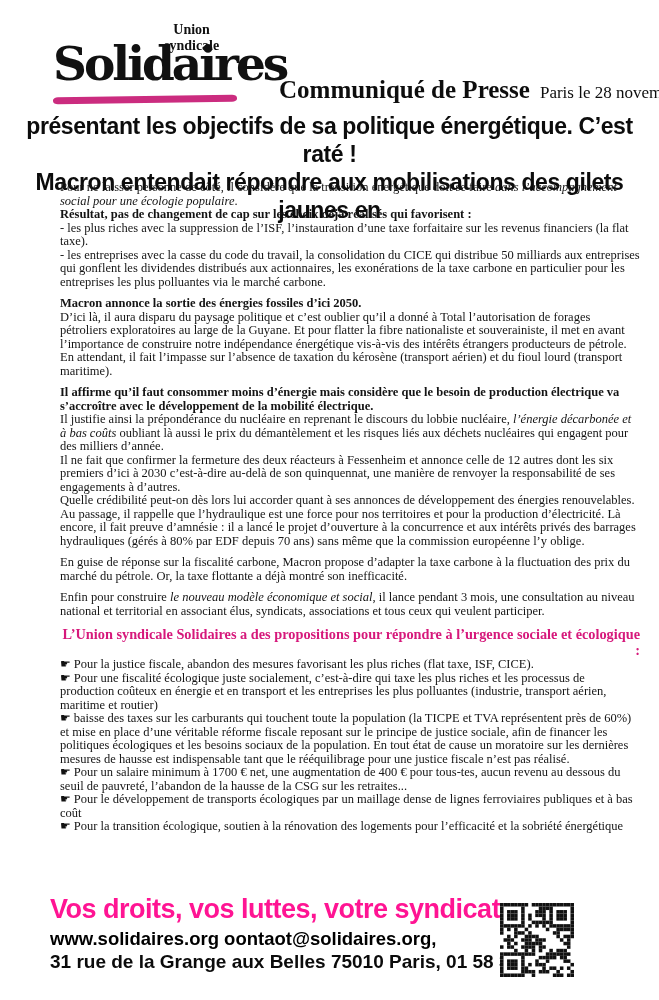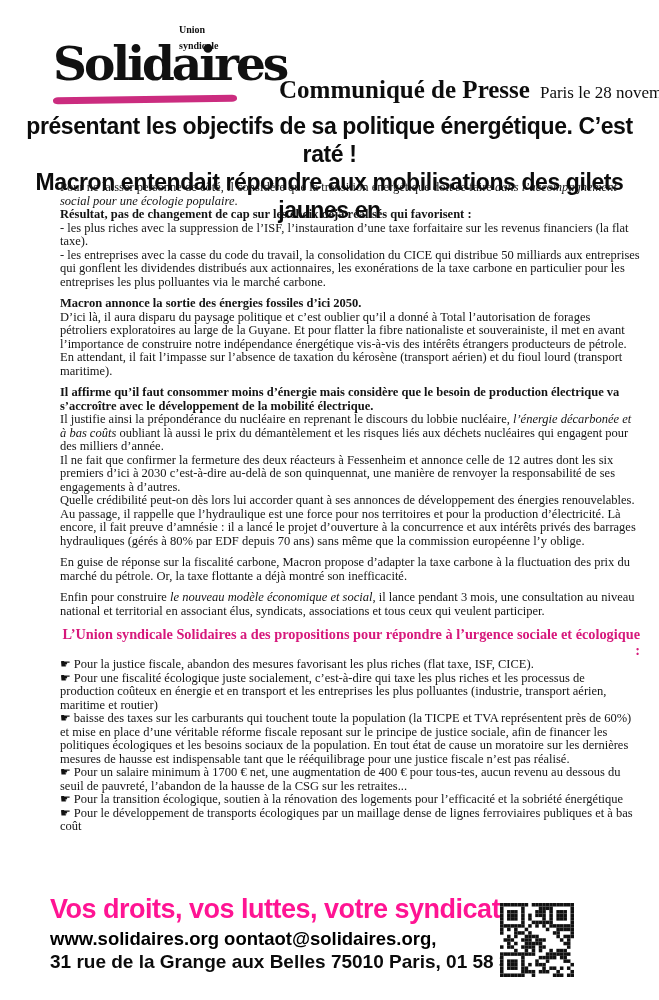--- a/index.html
+++ b/index.html
@@ -3,22 +3,22 @@
 <meta charset="utf-8">
 <style>
   html,body{margin:0;padding:0;}
   body{
     width:659px;height:1000px;background:#ffffff;position:relative;
     font-family:"Liberation Serif",serif;color:#151515;overflow:hidden;
   }
   
   .header{position:absolute;left:0;top:0;width:659px;height:112px;}
   .logo{position:absolute;left:53px;top:14px;width:190px;height:94px;}
-  .logo-sup{position:absolute;left:126px;top:8px;text-align:left;
-    font-family:"Liberation Serif",serif;font-weight:bold;font-size:10px;line-height:16px;color:#111;}
+  .logo-sup{position:absolute;left:111px;top:8px;text-align:center;
+    font-family:"Liberation Serif",serif;font-weight:bold;font-size:14px;line-height:16px;color:#111;}
   .logo-brand{position:absolute;left:0px;top:22px;
     font-family:"DejaVu Serif",serif;font-weight:bold;font-size:47px;letter-spacing:-3px;color:#111;}
   .logo-stroke{position:absolute;left:0px;top:82px;width:184px;height:7px;
     background:#cb2c7f;border-radius:5px/3px;transform:rotate(-0.8deg);}
   .docline{position:absolute;left:243px;top:76px;width:410px;white-space:nowrap;}
   .doc-type{font-family:"Liberation Serif",serif;font-weight:bold;font-size:25px;color:#0d0d0d;margin-left:36px;}
   .dateline{font-family:"Liberation Serif",serif;font-size:17px;color:#0d0d0d;margin-left:6px;}
   
   .title{position:absolute;left:20px;top:112px;width:619px;text-align:center;
     font-family:"Liberation Sans",sans-serif;font-weight:bold;font-size:23px;
@@ -75,22 +75,22 @@
     <p><span>Il justifie ainsi la prépondérance du nucléaire en reprenant le discours du lobbie nucléaire, </span><span class="ri">l’énergie décarbonée et à bas coûts</span><span> oubliant là aussi le prix du démantèlement et les risques liés aux déchets nucléaires qui engagent pour des milliers d’année.</span></p>
     <p><span>Il ne fait que confirmer la fermeture des deux réacteurs à Fessenheim et annonce celle de 12 autres dont les six premiers d’ici à 2030 c’est-à-dire au-delà de son quinquennat, une manière de renvoyer la responsabilité de ses engagements à d’autres.</span></p>
     <p><span>Quelle crédibilité peut-on dès lors lui accorder quant à ses annonces de développement des énergies renouvelables. Au passage, il rappelle que l’hydraulique est une force pour nos territoires et pour la production d’électricité. Là encore, il fait preuve d’amnésie : il a lancé le projet d’ouverture à la concurrence et aux intérêts privés des barrages hydrauliques (gérés à 80% par EDF depuis 70 ans) sans même que la commission européenne l’y oblige.</span></p>
     <p class="gap"><span>En guise de réponse sur la fiscalité carbone, Macron propose d’adapter la taxe carbone à la fluctuation des prix du marché du pétrole. Or, la taxe flottante a déjà montré son inefficacité.</span></p>
     <p class="gap"><span>Enfin pour construire </span><span class="ri">le nouveau modèle économique et social</span><span>, il lance pendant 3 mois, une consultation au niveau national et territorial en associant élus, syndicats, associations et tous ceux qui veulent participer.</span></p>
     <p class="gap section-heading"><span class="rb">L’Union syndicale Solidaires a des propositions pour répondre à l’urgence sociale et écologique :</span></p>
     <p><span class="hand">☛</span><span>Pour la justice fiscale, abandon des mesures favorisant les plus riches (flat taxe, ISF, CICE).</span></p>
     <p><span class="hand">☛</span><span>Pour une fiscalité écologique juste socialement, c’est-à-dire qui taxe les plus riches et les processus de production coûteux en énergie et en transport et les entreprises les plus polluantes (industrie, transport aérien, maritime et routier)</span></p>
     <p><span class="hand">☛</span><span>baisse des taxes sur les carburants qui touchent toute la population (la TICPE et TVA représentent près de 60%) et mise en place d’une véritable réforme fiscale reposant sur le principe de justice sociale, afin de financer les politiques écologiques et les besoins sociaux de la population. En tout état de cause un moratoire sur les dernières mesures de hausse est indispensable tant que le rééquilibrage pour une justice fiscale n’est pas réalisé.</span></p>
     <p><span class="hand">☛</span><span>Pour un salaire minimum à 1700 € net, une augmentation de 400 € pour tous-tes, aucun revenu au dessous du seuil de pauvreté, l’abandon de la hausse de la CSG sur les retraites...</span></p>
+    <p><span class="hand">☛</span><span>Pour le développement de transports écologiques par un maillage dense de lignes ferroviaires publiques et à bas coût</span></p>
     <p><span class="hand">☛</span><span>Pour la transition écologique, soutien à la rénovation des logements pour l’efficacité et la sobriété énergétique</span></p>
-    <p><span class="hand">☛</span><span>Pour le développement de transports écologiques par un maillage dense de lignes ferroviaires publiques et à bas coût</span></p>
   </div>
 
 <div class="slogan">Vos droits, vos luttes, votre syndicat...</div>
 <div class="web">www.solidaires.org oontaot@solidaires.org,</div>
 <div class="address">31 rue de la Grange aux Belles 75010 Paris, 01 58 39 30 20</div>
 <svg class="qr" id="qr" viewBox="0 0 21 21" xmlns="http://www.w3.org/2000/svg">
     <rect width="21" height="21" fill="#fff"></rect>
     <rect x="0" y="0" width="1" height="1" fill="#111"></rect>
     <rect x="1" y="0" width="1" height="1" fill="#111"></rect>
     <rect x="2" y="0" width="1" height="1" fill="#111"></rect>

